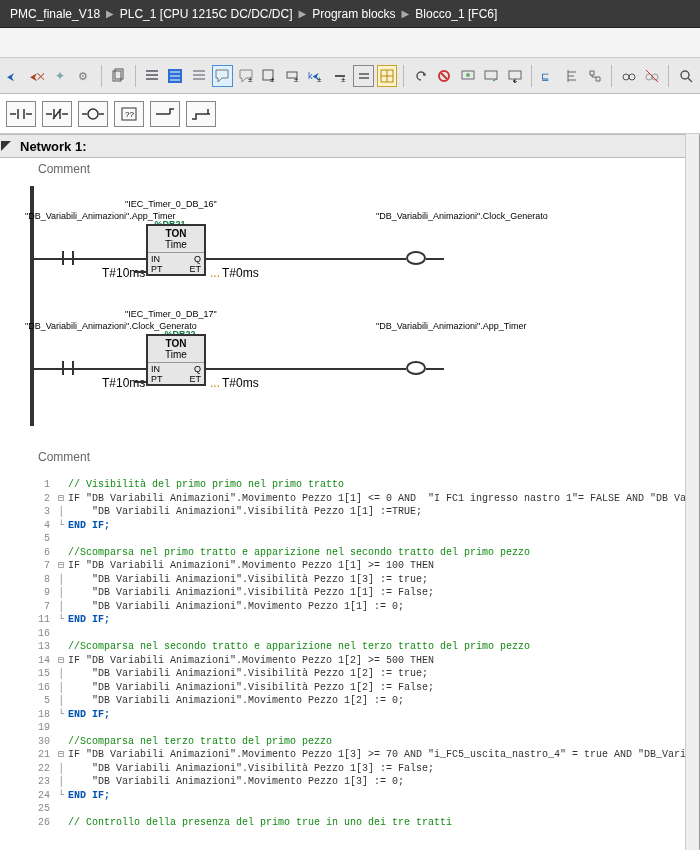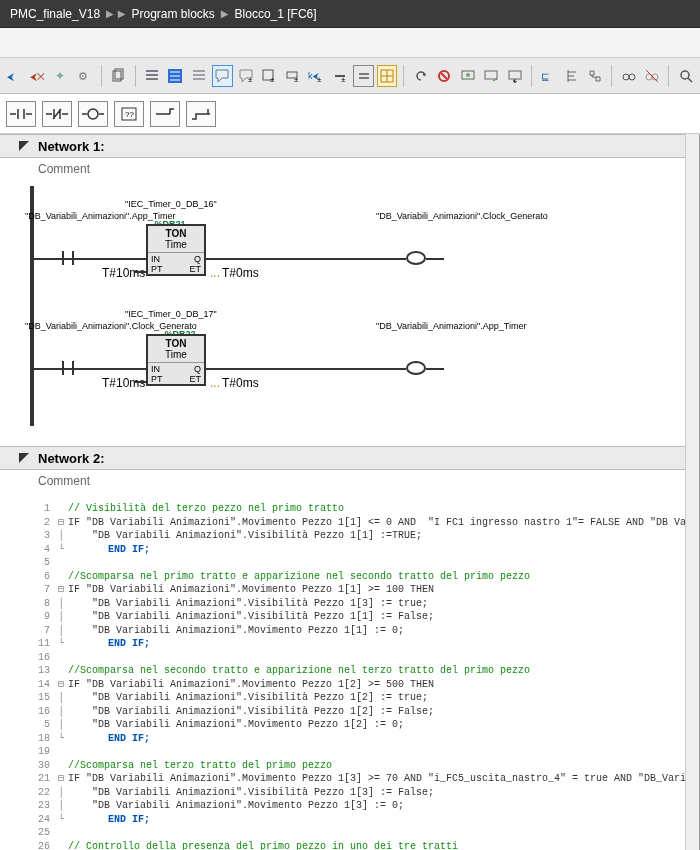--- a/index.html
+++ b/index.html
@@ -20,21 +20,21 @@
 
   
   .favrow { height:40px; background:#fff; display:flex; align-items:center; gap:6px; padding:0 6px; border-bottom:1px solid #ccc; }
   .favbtn { width:30px; height:26px; border:1px solid #888; background:#fafafa; display:flex; align-items:center; justify-content:center; cursor:pointer; font-size:11px; }
   .favbtn svg { width:22px; height:14px; }
 
   
   .editor { height:716px; overflow:auto; background:#fff; border-right:1px solid #999; position:relative; }
   .scrollbar-right { position:absolute; right:0; top:0; width:14px; height:100%; background:#eee; border-left:1px solid #ccc; }
 
-  .network-hdr { display:flex; align-items:center; height:24px; background:#eaeaea; border-top:1px solid #bbb; border-bottom:1px solid #bbb; font-weight:bold; font-size:13px; padding-left:18px; }
+  .network-hdr { display:flex; align-items:center; height:24px; background:#eaeaea; border-top:1px solid #bbb; border-bottom:1px solid #bbb; font-weight:bold; font-size:13px; padding-left:0; }
   .network-hdr .tri { width:12px; height:12px; margin-right:8px; }
   .network-hdr .tri svg { width:12px; height:12px; }
   .comment { padding:4px 0 10px 38px; color:#666; font-size:12px; }
 
   
   .ladder { position:relative; height:240px; margin:0 30px 20px 30px; }
   .rail { position:absolute; left:0; top:0; width:4px; height:100%; background:#333; }
   .wire { position:absolute; height:2px; background:#333; }
 
   .sym-label { position:absolute; font-size:9px; font-family:Tahoma,sans-serif; text-align:center; line-height:1.1; }
@@ -48,32 +48,33 @@
   .contact::after { right:4px; }
 
   .coil { position:absolute; width:20px; height:14px; border:2px solid #333; border-radius:50%; background:#fff; }
 
   .pin { position:absolute; font-size:12px; }
   .pin.orange { color:#cc7a00; }
 
   
   .scl { font-family:"Consolas","Courier New",monospace; font-size:10px; line-height:1.35; padding:4px 0 20px 28px; white-space:pre; color:#333; }
   .ln { display:inline-block; width:22px; text-align:right; color:#888; margin-right:8px; }
-  .kw { color:#0054b0; font-weight:bold;margin-left:40px; }
+  .kw { color:#0054b0; font-weight:bold; }
   .cm { color:#138a13; }
   .gut { display:inline-block; width:10px; color:#888; }
   .boxmark { color:#888; }
 
 </style>
 </head>
 <body>
 
 <div class="crumbbar">
   <span class="seg">PMC_finale_V18</span>
   <span class="chev">▶</span>
+  <span class="seg">PLC_1 [CPU 1215C DC/DC/DC]</span>
   <span class="chev">▶</span>
   <span class="seg">Program blocks</span>
   <span class="chev">▶</span>
   <span class="seg">Blocco_1 [FC6]</span>
 </div>
 
 <div class="spacer-strip"></div>
 
 <div class="toolbar">
   <div class="tbtn">
@@ -338,29 +339,23 @@
     <div class="wire" style="left:105px;top:195px;width:11px;"></div>
     <span class="pin orange" style="left:180px;top:190px;">...</span>
     <span class="pin" style="left:192px;top:190px;">T#0ms</span>
 
     <div class="wire" style="left:176px;top:182px;width:200px;"></div>
     <div class="sym-label" style="left:346px;top:136px;width:80px;">"DB_Variabili_Animazioni".App_Timer</div>
     <div class="coil" style="left:376px;top:175px;"></div>
     <div class="wire" style="left:396px;top:182px;width:18px;"></div>
   </div>
 
-  <div class="network-hdr">
-    <span class="tri"><svg viewBox="0 0 12 12">
-          <path d="M1 1L11 1L1 11z" fill="#333"></path>
-        </svg></span>
-    <span>Network 2:</span>
-  </div>
   <div class="comment">Comment</div>
 
-  <div class="scl"><span class="ln">1</span><span class="gut"> </span><span class="cm">// Visibilità del terzo pezzo nel primo tratto</span>
+  <div class="scl"><span class="ln">1</span><span class="gut"> </span><span class="cm">// Visibilità del primo primo nel primo tratto</span>
 <span class="ln">2</span><span class="gut boxmark">⊟</span><span>IF "DB Variabili Animazioni".Movimento Pezzo 1[1] &lt;= 0 AND  "I FC1 ingresso nastro 1"= FALSE AND "DB Variabili Animazioni"</span>
 <span class="ln">3</span><span class="gut">│</span><span>    "DB Variabili Animazioni".Visibilità Pezzo 1[1] :=TRUE;</span>
 <span class="ln">4</span><span class="gut">└</span><span class="kw">END IF;</span>
 <span class="ln">5</span>
 <span class="ln">6</span><span class="gut"> </span><span class="cm">//Scomparsa nel primo tratto e apparizione nel secondo tratto del primo pezzo</span>
 <span class="ln">7</span><span class="gut boxmark">⊟</span><span>IF "DB Variabili Animazioni".Movimento Pezzo 1[1] &gt;= 100 THEN</span>
 <span class="ln">8</span><span class="gut">│</span><span>    "DB Variabili Animazioni".Visibilità Pezzo 1[3] := true;</span>
 <span class="ln">9</span><span class="gut">│</span><span>    "DB Variabili Animazioni".Visibilità Pezzo 1[1] := False;</span>
 <span class="ln">7</span><span class="gut">│</span><span>    "DB Variabili Animazioni".Movimento Pezzo 1[1] := 0;</span>
 <span class="ln">11</span><span class="gut">└</span><span class="kw">END IF;</span>
@@ -371,17 +366,17 @@
 <span class="ln">16</span><span class="gut">│</span><span>    "DB Variabili Animazioni".Visibilità Pezzo 1[2] := False;</span>
 <span class="ln">5</span><span class="gut">│</span><span>    "DB Variabili Animazioni".Movimento Pezzo 1[2] := 0;</span>
 <span class="ln">18</span><span class="gut">└</span><span class="kw">END IF;</span>
 <span class="ln">19</span>
 <span class="ln">30</span><span class="gut"> </span><span class="cm">//Scomparsa nel terzo tratto del primo pezzo</span>
 <span class="ln">21</span><span class="gut boxmark">⊟</span><span>IF "DB Variabili Animazioni".Movimento Pezzo 1[3] &gt;= 70 AND "i_FC5_uscita_nastro_4" = true AND "DB_Variabili_Animazioni".</span>
 <span class="ln">22</span><span class="gut">│</span><span>    "DB Variabili Animazioni".Visibilità Pezzo 1[3] := False;</span>
 <span class="ln">23</span><span class="gut">│</span><span>    "DB Variabili Animazioni".Movimento Pezzo 1[3] := 0;</span>
 <span class="ln">24</span><span class="gut">└</span><span class="kw">END IF;</span>
 <span class="ln">25</span>
-<span class="ln">26</span><span class="gut"> </span><span class="cm">// Controllo della presenza del primo pezzo in uno dei tre tratti</span>
+<span class="ln">26</span><span class="gut"> </span><span class="cm">// Controllo della presenza del primo true in uno dei tre tratti</span>
 
 </div>
 
 </div>
 
 </body></html>

